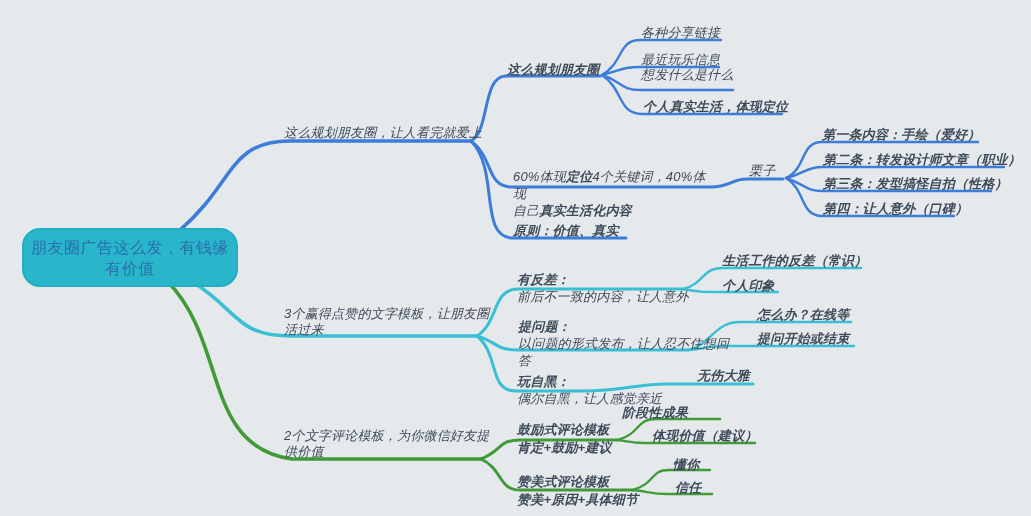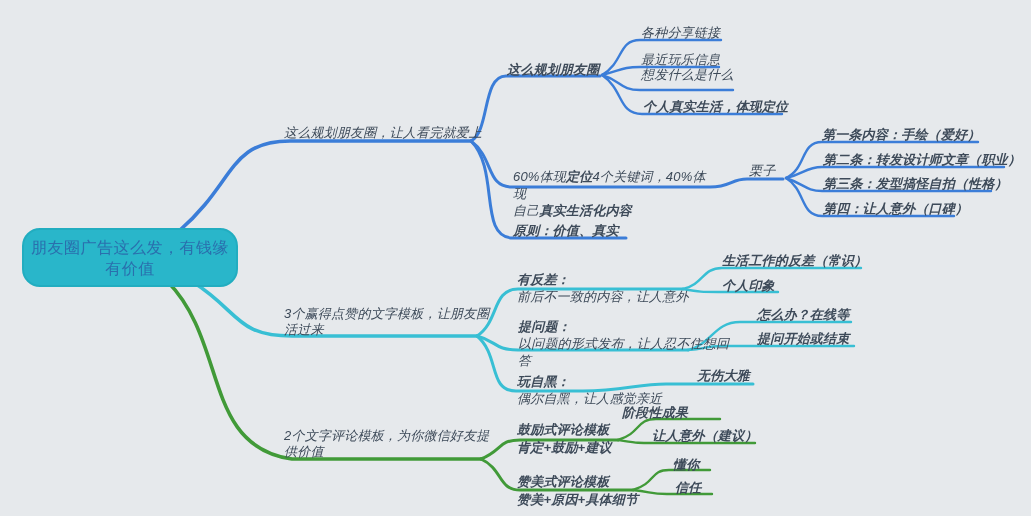--- a/index.html
+++ b/index.html
@@ -110,21 +110,21 @@
   </div>
   <div class="node b" style="left:697px;top:367px">无伤大雅</div>
 
   <div class="node lh16" style="left:284px;top:428px">2个文字评论模板，为你微信好友提
 供价值</div>
   <div class="node b lh18" style="left:517px;top:403px">
     <span>鼓励式评论模板</span><span>
 肯定+鼓励+建议</span>
   </div>
   <div class="node b" style="left:622px;top:404px">阶段性成果</div>
-  <div class="node b" style="left:652px;top:427px">让人意外（建议）</div>
+  <div class="node b" style="left:652px;top:427px">体现价值（建议）</div>
   <div class="node b lh18" style="left:517px;top:455px">
     <span>赞美式评论模板</span><span>
 赞美+原因+具体细节</span>
   </div>
   <div class="node b" style="left:673px;top:456px">懂你</div>
   <div class="node b" style="left:675px;top:479px">信任</div>
 
 </div>
 
 </body></html>

